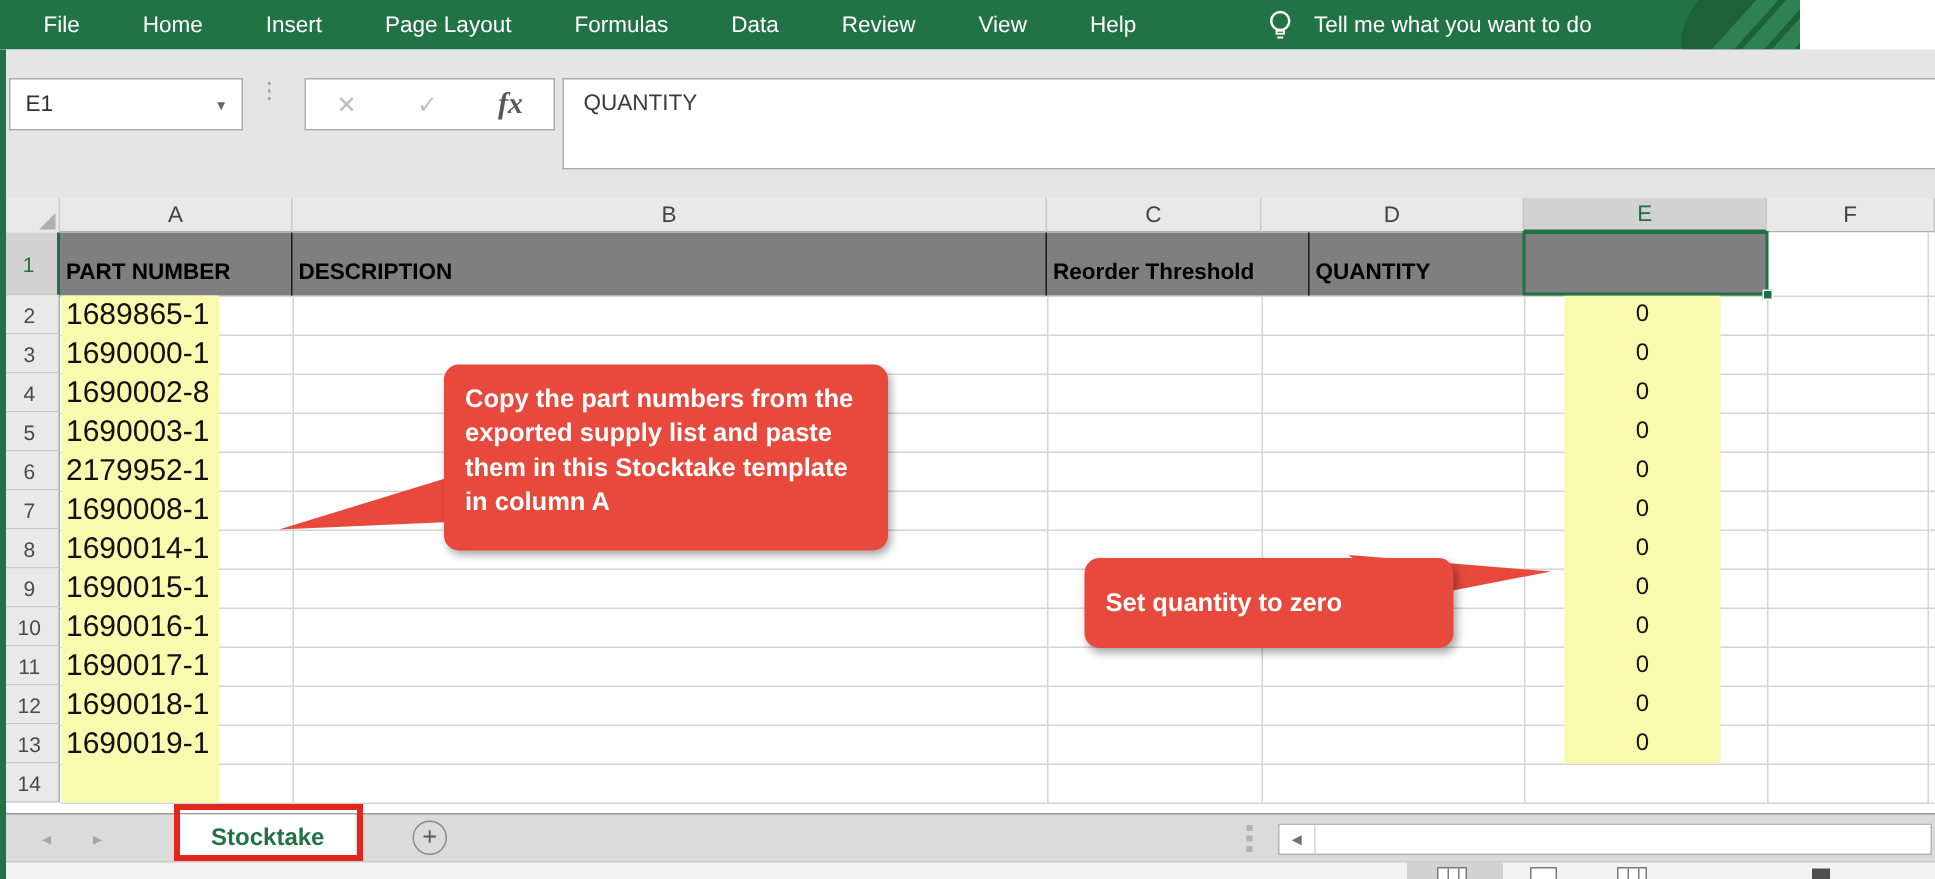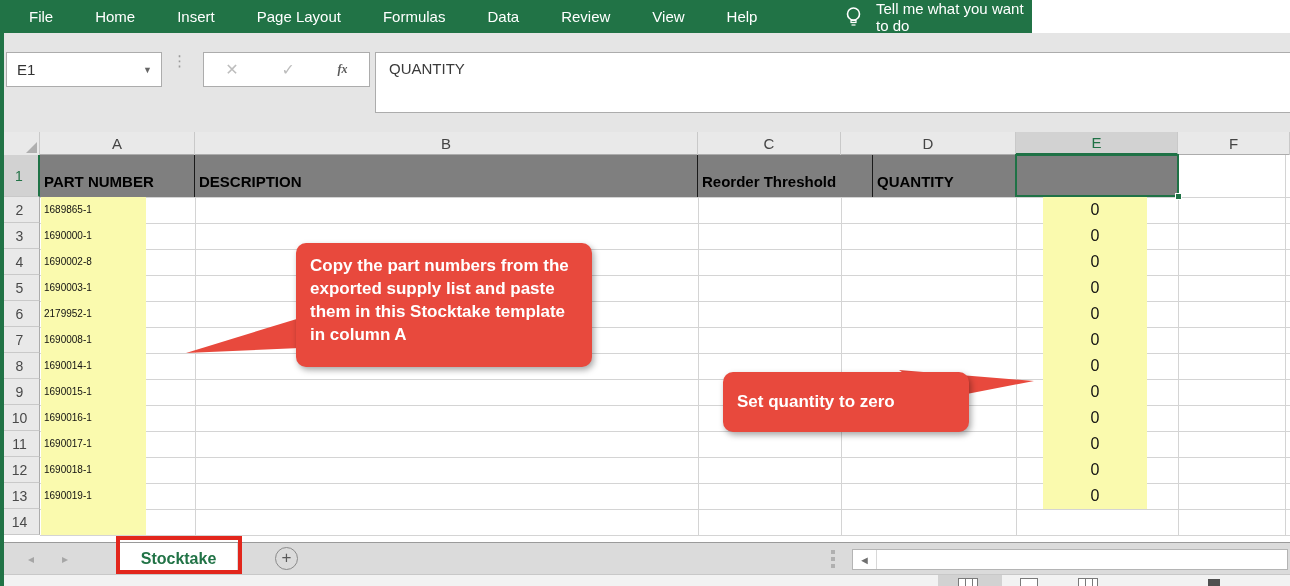--- a/index.html
+++ b/index.html
@@ -4,55 +4,55 @@
 <style>
   :root{
     --c-ribbon:#217346; --c-headerfill:#7F7F7F; --c-yellow:#FAFAAE;
     --c-red:#E8493D; --c-annred:#E2261C; --c-selgreen:#1F7246; --c-tabtext:#217346;
   }
   *{margin:0;padding:0;box-sizing:border-box;}
   body{font-family:"Liberation Sans",sans-serif;}
   #app{position:relative;width:1290px;height:586px;background:#fff;overflow:hidden;}
 
   
-  #ribbon{position:absolute;left:0;top:0;width:1032px;height:33px;background:var(--c-ribbon);overflow:hidden;}
+  #ribbon{position:absolute;left:0;top:0;width:1200px;height:33px;background:var(--c-ribbon);overflow:hidden;}
   .rib-deco{position:absolute;z-index:0;}
   #ribbon-tabs{position:absolute;left:8px;top:0;height:33px;display:flex;align-items:center;z-index:2;}
   .rib-tab{color:#fff;font-size:15px;padding:0 21px;cursor:default;white-space:nowrap;}
   #tellme{position:absolute;left:845px;top:0;height:33px;display:flex;align-items:center;z-index:2;color:#fff;font-size:15px;}
   #bulb{margin-right:14px;display:inline-flex;}
 
   
   #fbar-bg{position:absolute;left:0;top:33px;width:1290px;height:99px;background:#E5E5E5;}
   #namebox{position:absolute;left:6px;top:52px;width:156px;height:35px;background:#fff;border:1px solid #ACACAC;display:flex;align-items:center;font-size:15px;color:#333;padding-left:10px;}
   #namebox .caret{margin-left:auto;margin-right:9px;font-size:9px;color:#666;}
   #fbar-dots{position:absolute;left:172px;top:56px;color:#9a9a9a;font-size:15px;line-height:9px;letter-spacing:0;text-align:center;width:8px;}
   #fxbox{position:absolute;left:203px;top:52px;width:167px;height:35px;background:#fff;border:1px solid #ACACAC;display:flex;align-items:center;justify-content:space-around;}
   #fxbox .dim{color:#BDBDBD;font-size:16px;}
-  #fxbox .fx{font-family:"Liberation Serif",serif;font-style:italic;font-weight:bold;color:#595959;font-size:12px;}
+  #fxbox .fx{font-family:"Liberation Serif",serif;font-style:italic;font-weight:bold;color:#595959;font-size:20px;}
   #formulabox{position:absolute;left:375px;top:52px;width:915px;height:61px;background:#fff;border:1px solid #ACACAC;border-right:none;font-size:15px;color:#3a3a3a;padding:7px 0 0 13px;}
 
   
   #colheads{position:absolute;left:0;top:132px;width:1290px;height:23px;background:#E9E9E9;border-bottom:1px solid #ACACAC;display:flex;}
   .ch{height:23px;border-right:1px solid #C9C9C9;color:#444;font-size:15px;display:flex;align-items:center;justify-content:center;}
   #corner{width:40px;position:relative;background:#E9E9E9;}
   #corner .tri{position:absolute;right:2px;bottom:2px;width:0;height:0;border-bottom:11px solid #AFAFAF;border-left:11px solid transparent;}
   .ch.sel{background:#D2D2D2;color:#1E7145;border-bottom:2px solid var(--c-selgreen);}
 
   
   #gridbg{position:absolute;left:0;top:155px;width:1290px;height:387px;background:#fff;}
   .vline{position:absolute;width:1px;background:#D4D4D4;}
   .hline{position:absolute;height:1px;background:#D4D4D4;left:40px;width:1250px;}
   .rownum{position:absolute;left:0;width:40px;background:#E9E9E9;border-right:1px solid #ACACAC;border-bottom:1px solid #C9C9C9;color:#494949;font-size:14px;display:flex;align-items:center;justify-content:center;}
   .rownum.sel{background:#D2D2D2;color:var(--c-tabtext);border-right:2px solid var(--c-selgreen);}
   #headerrow{position:absolute;left:40px;top:155px;width:1138px;height:42px;background:var(--c-headerfill);display:flex;}
   .hcell{height:42px;border-right:1px solid #1a1a1a;color:#000;font-weight:bold;font-size:15px;display:flex;align-items:flex-end;padding:0 0 7px 4px;}
   .hcell:last-child{border-right:none;}
   .ylw{position:absolute;background:var(--c-yellow);}
-  .pn{position:absolute;left:44px;height:26px;line-height:26px;font-size:10px;color:#111;}
+  .pn{position:absolute;left:44px;height:26px;line-height:26px;font-size:20px;color:#111;}
   .qty{position:absolute;left:1043px;width:104px;height:26px;line-height:26px;font-size:16px;color:#111;text-align:center;}
   #selbox{position:absolute;left:1015px;top:154px;width:164px;height:43px;border:2px solid var(--c-selgreen);z-index:5;}
   #selhandle{position:absolute;left:1175px;top:193px;width:7px;height:7px;background:var(--c-selgreen);border:1px solid #fff;z-index:6;}
 
   
   .callout{position:absolute;background:var(--c-red);border-radius:10px;color:#fff;font-weight:bold;font-size:17px;z-index:8;box-shadow:2px 3px 6px rgba(0,0,0,.35);}
   #callout1{left:296px;top:243px;width:296px;height:124px;padding:11px 14px;line-height:23px;}
   #callout2{left:723px;top:372px;width:246px;height:60px;display:flex;align-items:center;padding-left:14px;}
   .tail{position:absolute;z-index:7;}
   .tail polygon{fill:var(--c-red);}

